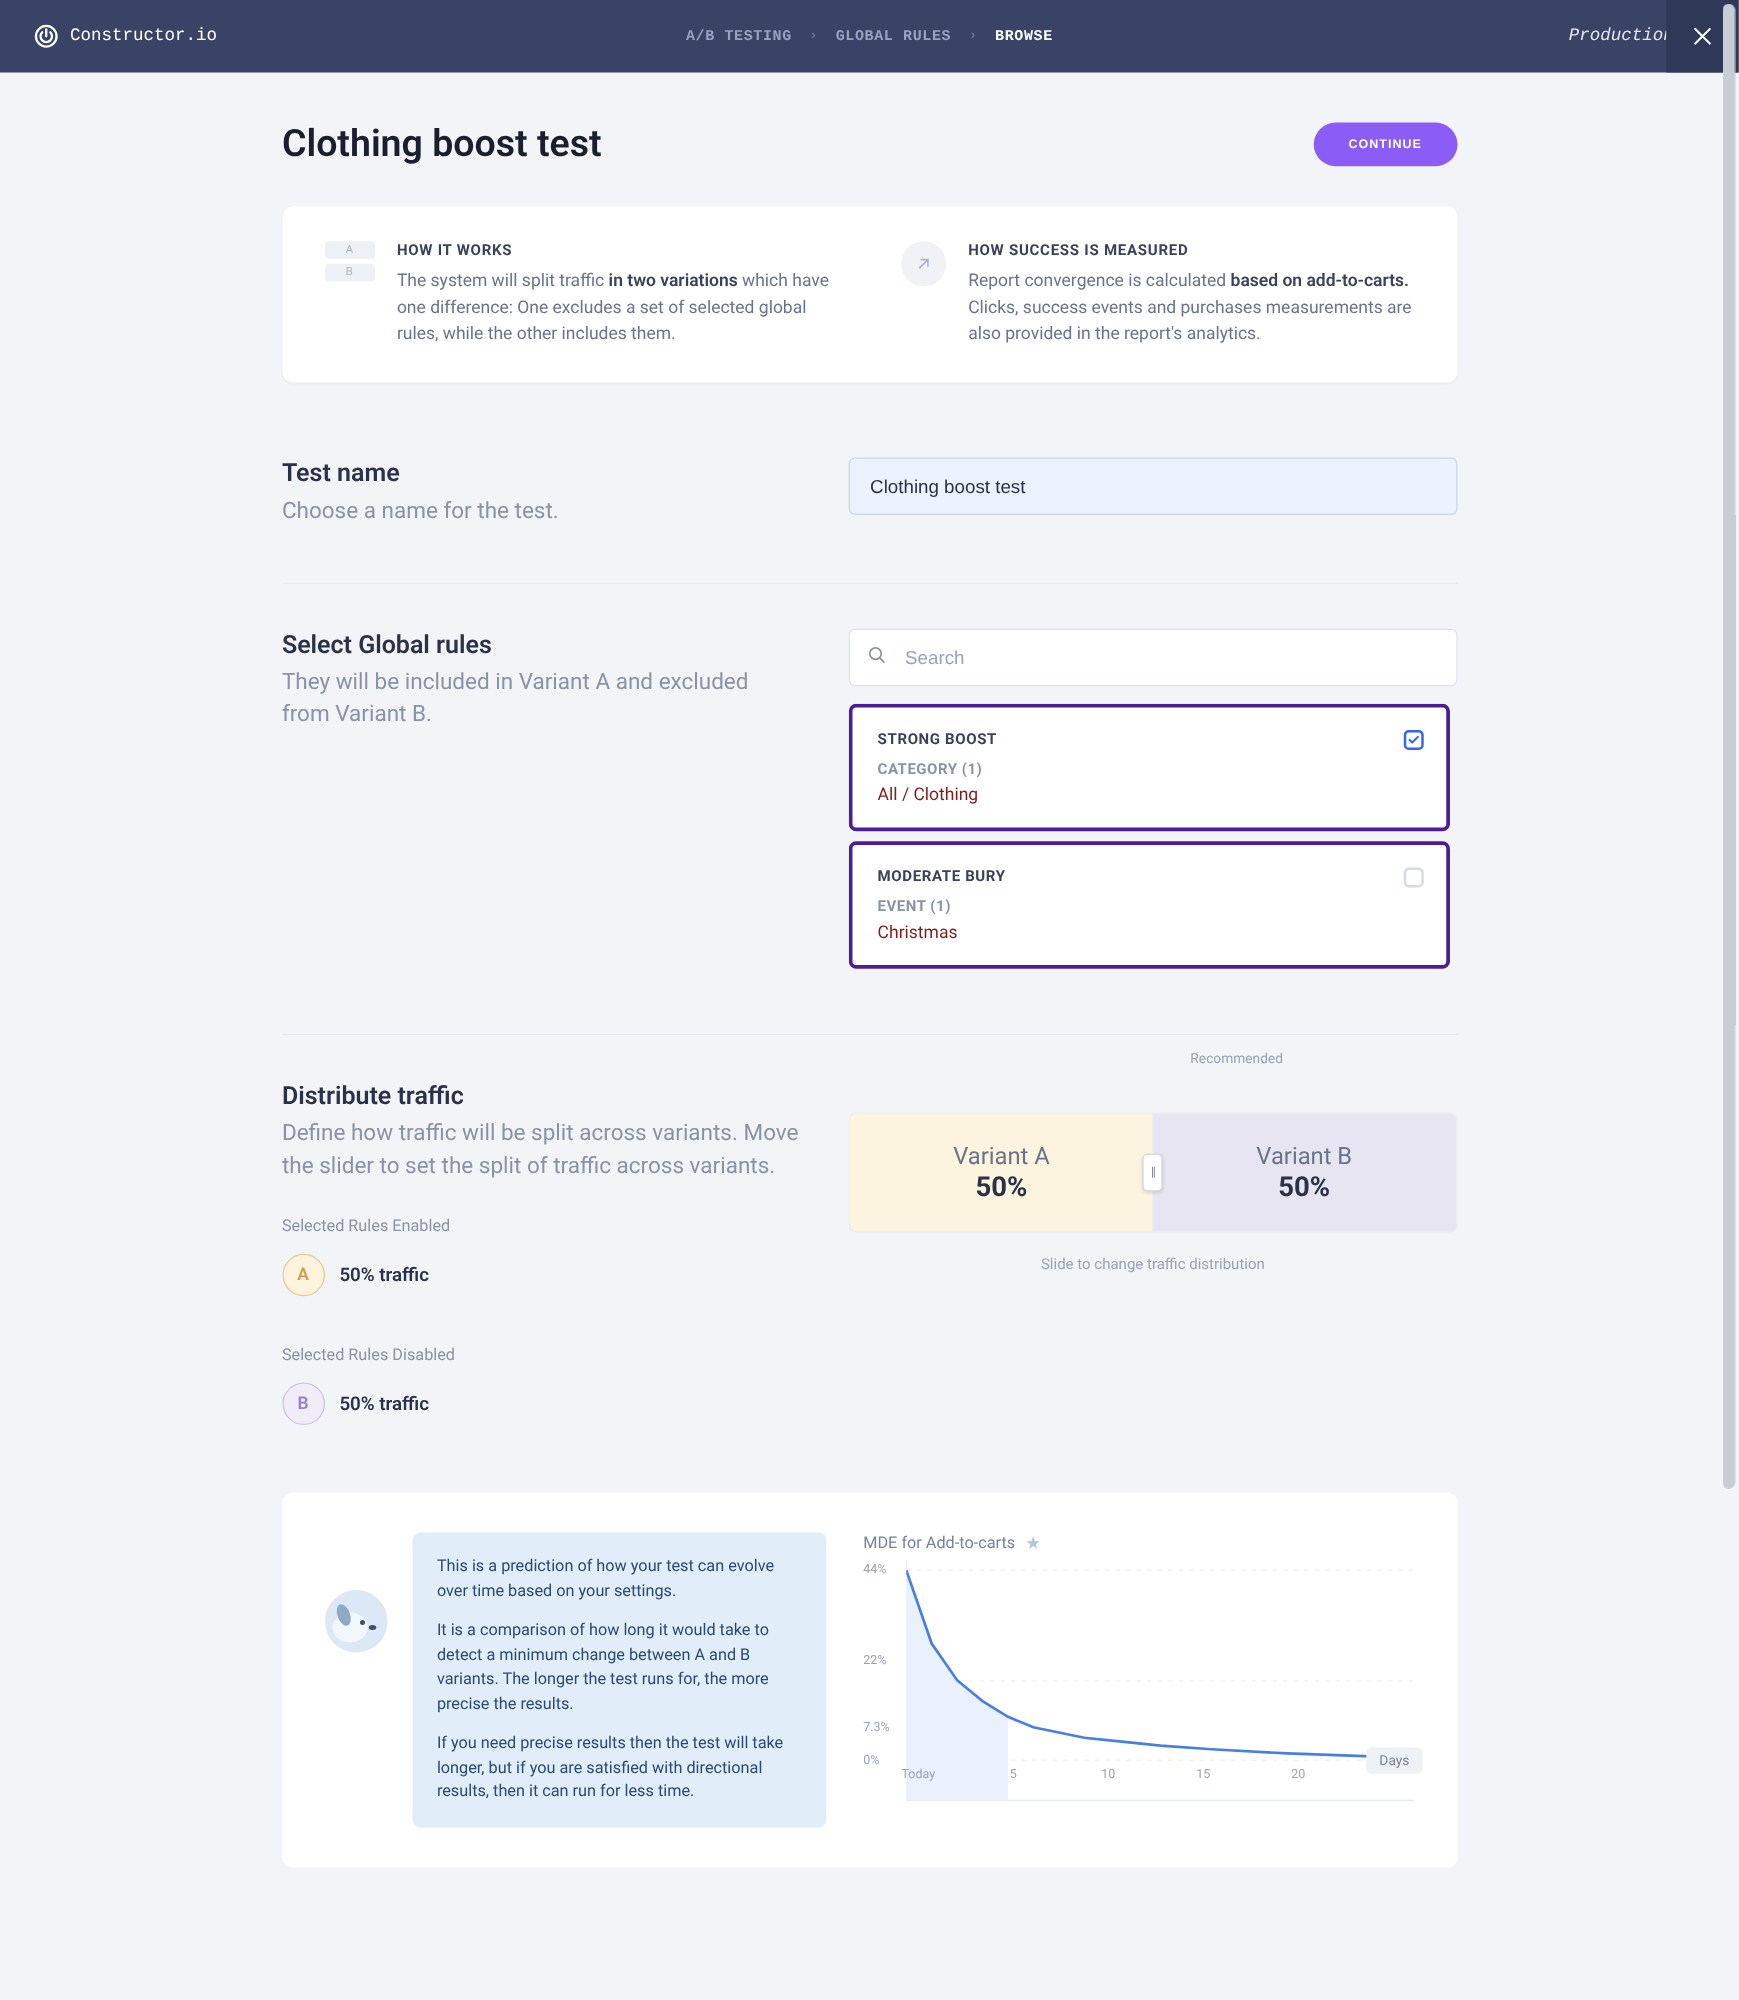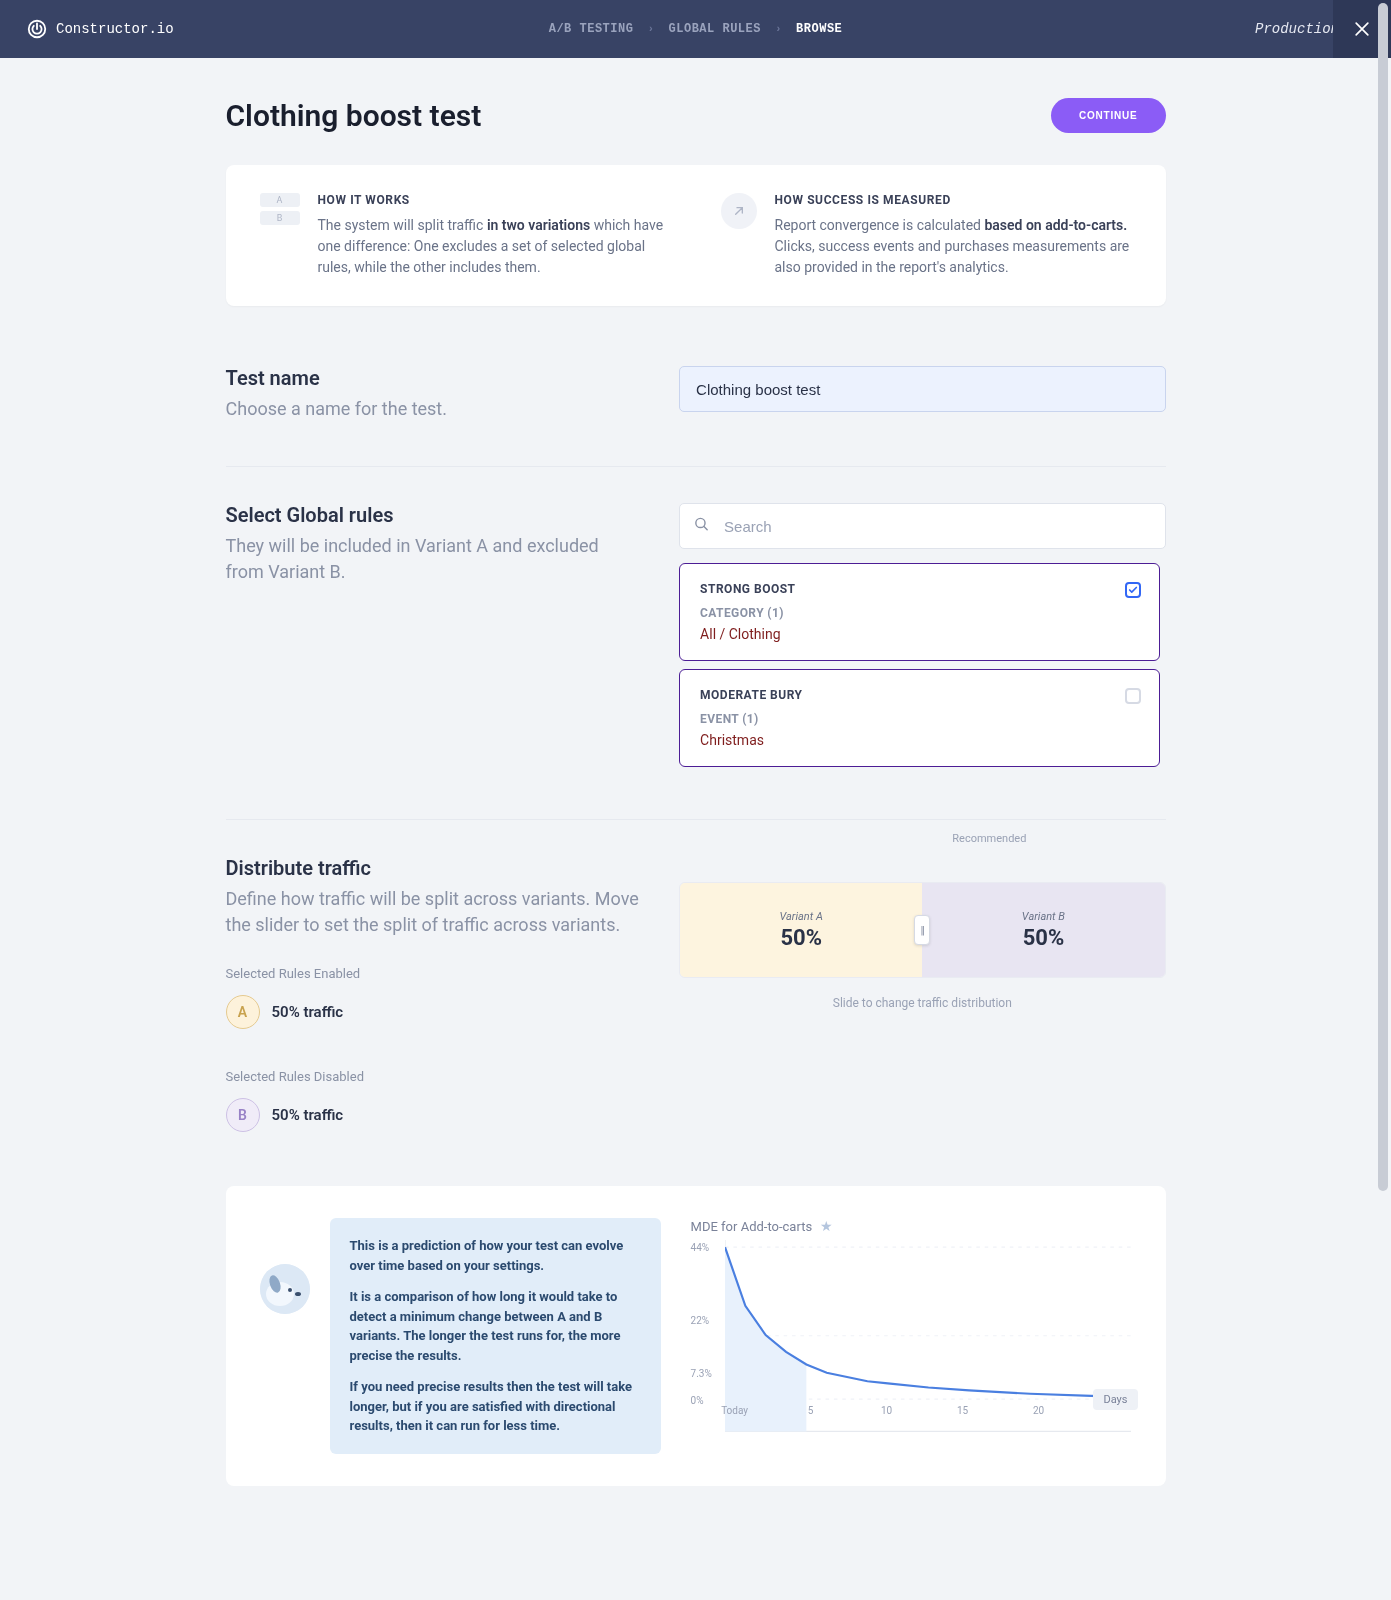--- a/index.html
+++ b/index.html
@@ -95,21 +95,21 @@
   }
   .search-input::placeholder { color:#9aa2b5;}
   .search-icon { position:absolute; left:14px; top:50%; transform:translateY(-50%);}
 
   .rules-scroll {
     max-height:280px; overflow-y:auto; padding-right:6px;
   }
   .rules-scroll::-webkit-scrollbar { width:6px;}
   .rules-scroll::-webkit-scrollbar-thumb { background:#d6dae4; border-radius:3px;}
   .rule-card {
-    background:#fff; border:1px solid #4c1d95; border-radius:6px;
+    background:#fff; border:3px solid #4c1d95; border-radius:6px;
     padding:18px 20px; margin-bottom:8px; position:relative;
   }
   .rule-title { font-size:12px; font-weight:700; letter-spacing:.5px; color:#3a4158; margin-bottom:10px;}
   .rule-meta { font-size:12px; color:#8a92a5; letter-spacing:.4px; margin-bottom:6px;font-weight:bold;}
   .rule-val { font-size:14px; color:#7f1d1d;}
   .rule-check { position:absolute; top:18px; right:18px; width:16px; height:16px; cursor:pointer;}
   .check-on { border:2px solid #3267f5; border-radius:4px; display:flex; align-items:center; justify-content:center;}
   .check-off { border:2px solid #d6dae4; border-radius:4px;}
 
   .dist-sub-row { display:flex; gap:40px; margin-top:28px;flex-direction:column;}
@@ -124,21 +124,21 @@
   .vc-b { background:#f0ecf8; border:1px solid #cdc1e5; color:#9882c6;}
   .dist-val-text { font-size:15px; font-weight:600; color:#2a3247;}
 
   .slider-box {
     height:96px; border-radius:6px; overflow:hidden; display:flex; position:relative;
     border:1px solid #e9ebf2;
   }
   .slider-half { flex:1; display:flex; flex-direction:column; align-items:center; justify-content:center;}
   .sh-a { background:#fdf4df;}
   .sh-b { background:#e8e5f2;}
-  .sh-label { font-size:11px; color:#6a7388; margin-bottom:2px;font-style:italic;}
+  .sh-label { font-size:19px; color:#6a7388; margin-bottom:2px;}
   .sh-pct { font-size:22px; font-weight:700; color:#2a3247;}
   .slider-handle {
     position:absolute; left:50%; top:50%; transform:translate(-50%,-50%);
     width:16px; height:30px; background:#fff; border:1px solid #d6dae4;
     border-radius:4px; display:flex; align-items:center; justify-content:center;
     box-shadow:0 1px 3px rgba(0,0,0,.12); cursor:grab;
     font-size:10px; color:#7a8299; letter-spacing:-1px;
   }
   .recommended {
     position:absolute; top:-24px; left:50%; transform:translateX(30px);
@@ -152,21 +152,21 @@
   }
   .pred-left { flex:0 0 46%; display:flex; gap:20px; align-items:flex-start;}
   .dog-avatar {
     width:50px; height:50px; border-radius:50%; background:#dce8f5;
     flex-shrink:0; position:relative; overflow:hidden; margin-top:46px;
   }
   .speech-box {
     background:#e1edf9; border-radius:6px; padding:18px 20px;
     font-size:13px; color:#2b4a6f; line-height:1.5;
   }
-  .speech-box p { margin-bottom:12px; font-weight:700;}
+  .speech-box p { margin-bottom:12px; font-weight:400;}
   .speech-box p:last-child { margin-bottom:0;}
   .pred-right { flex:1;}
   .chart-title-row { display:flex; align-items:center; gap:8px; margin-bottom:6px;}
   .chart-title { font-size:13px; color:#7a8299;}
   .star { color:#b5c6de; font-size:14px;}
   .chart-wrap { position:relative; height:160px;}
   .y-tick { position:absolute; left:0; font-size:10px; color:#9aa2b5; transform:translateY(-50%);}
   .x-tick { position:absolute; bottom:-16px; font-size:10px; color:#9aa2b5; transform:translateX(-50%);}
   .days-badge {
     position:absolute; right:-6px; bottom:-10px; background:#eef1f6;

